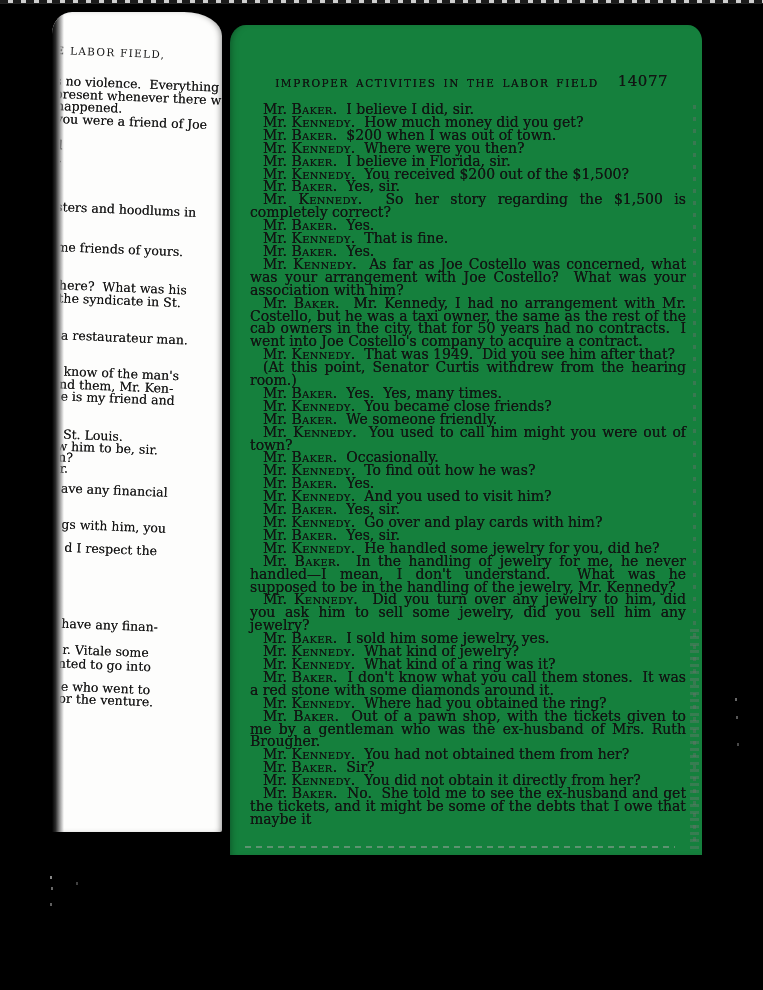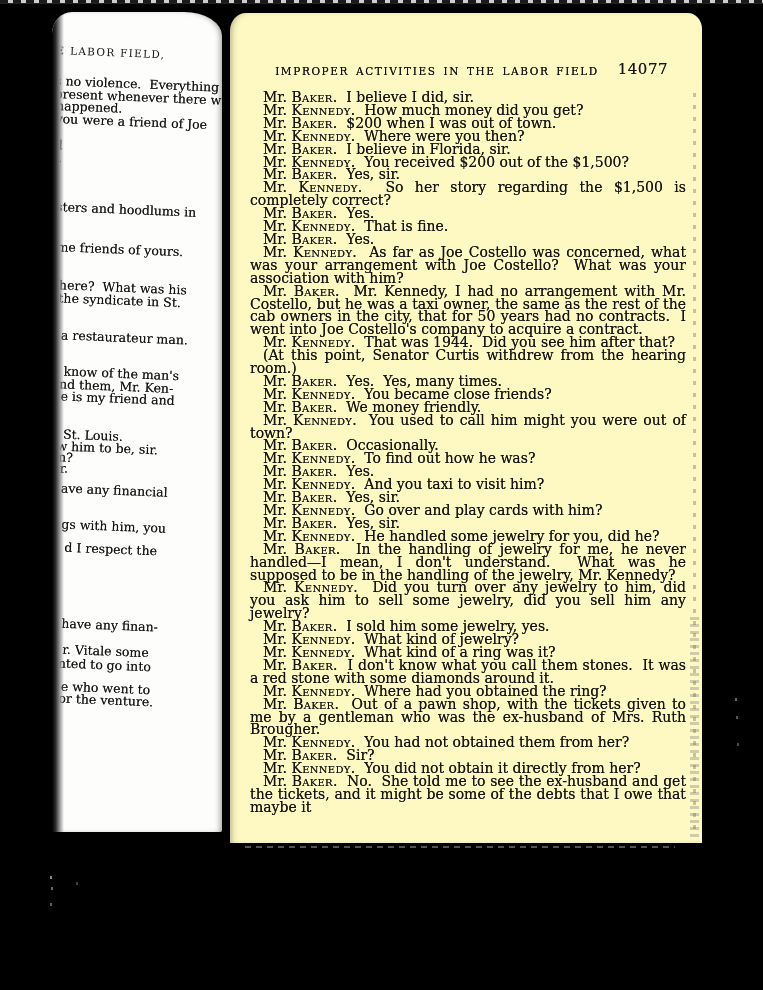--- a/index.html
+++ b/index.html
@@ -36,22 +36,22 @@
     transform: rotate(2.3deg); transform-origin: 0 0;
     font-size: 12.5px; line-height: 13px; white-space: pre;
   }
   .lp-header {
     position: absolute; top: 32px; left: 0;
     font-size: 10.5px; letter-spacing: 1.3px;
   }
   .frag { position: absolute; text-shadow: 0 0 0.4px rgba(0,0,0,0.7); }
   
   .right-page {
-    position: absolute; left: 230px; top: 13px; width: 472px; height: 830px;
-    background: #fef9c3;
+    position: absolute; left: 230px; top: 25px; width: 472px; height: 830px;
+    background: #15803d;
     border-radius: 16px 14px 0 0 / 18px 16px 0 0;
     overflow: hidden;
     box-shadow: inset 5px 0 7px -4px rgba(0,0,0,0.35);
   }
   .right-page::after { 
     content: ""; position: absolute; right: 6px; top: 80px; bottom: 8px; width: 3px;
     background: repeating-linear-gradient(180deg, rgba(110,110,110,0.4) 0 4px, transparent 4px 12px);
   }
   .right-page::before { 
     content: ""; position: absolute; right: 3px; bottom: 6px; width: 9px; height: 220px;
@@ -148,48 +148,48 @@
         <p class="para">
           <span class="speaker">Mr. <span class="sc">Baker.</span></span><span class="ptext">Yes.</span>
         </p>
         <p class="para">
           <span class="speaker">Mr. <span class="sc">Kennedy.</span></span><span class="ptext">As far as Joe Costello was concerned, what was your arrangement with Joe Costello?  What was your association with him?</span>
         </p>
         <p class="para">
           <span class="speaker">Mr. <span class="sc">Baker.</span></span><span class="ptext">Mr. Kennedy, I had no arrangement with Mr. Costello, but he was a taxi owner, the same as the rest of the cab owners in the city, that for 50 years had no contracts.  I went into Joe Costello's company to acquire a contract.</span>
         </p>
         <p class="para">
-          <span class="speaker">Mr. <span class="sc">Kennedy.</span></span><span class="ptext">That was 1944.  Did you see him after that?</span>
+          <span class="speaker">Mr. <span class="sc">Kennedy.</span></span><span class="ptext">That was 1949.  Did you see him after that?</span>
         </p>
         <p class="para">
           <span class="speaker"></span><span class="ptext">(At this point, Senator Curtis withdrew from the hearing room.)</span>
         </p>
         <p class="para">
           <span class="speaker">Mr. <span class="sc">Baker.</span></span><span class="ptext">Yes.  Yes, many times.</span>
         </p>
         <p class="para">
           <span class="speaker">Mr. <span class="sc">Kennedy.</span></span><span class="ptext">You became close friends?</span>
         </p>
         <p class="para">
-          <span class="speaker">Mr. <span class="sc">Baker.</span></span><span class="ptext">We money friendly.</span>
+          <span class="speaker">Mr. <span class="sc">Baker.</span></span><span class="ptext">We someone friendly.</span>
         </p>
         <p class="para">
           <span class="speaker">Mr. <span class="sc">Kennedy.</span></span><span class="ptext">You used to call him might you were out of town?</span>
         </p>
         <p class="para">
           <span class="speaker">Mr. <span class="sc">Baker.</span></span><span class="ptext">Occasionally.</span>
         </p>
         <p class="para">
           <span class="speaker">Mr. <span class="sc">Kennedy.</span></span><span class="ptext">To find out how he was?</span>
         </p>
         <p class="para">
           <span class="speaker">Mr. <span class="sc">Baker.</span></span><span class="ptext">Yes.</span>
         </p>
         <p class="para">
-          <span class="speaker">Mr. <span class="sc">Kennedy.</span></span><span class="ptext">And you taxi to visit him?</span>
+          <span class="speaker">Mr. <span class="sc">Kennedy.</span></span><span class="ptext">And you used to visit him?</span>
         </p>
         <p class="para">
           <span class="speaker">Mr. <span class="sc">Baker.</span></span><span class="ptext">Yes, sir.</span>
         </p>
         <p class="para">
           <span class="speaker">Mr. <span class="sc">Kennedy.</span></span><span class="ptext">Go over and play cards with him?</span>
         </p>
         <p class="para">
           <span class="speaker">Mr. <span class="sc">Baker.</span></span><span class="ptext">Yes, sir.</span>
         </p>

